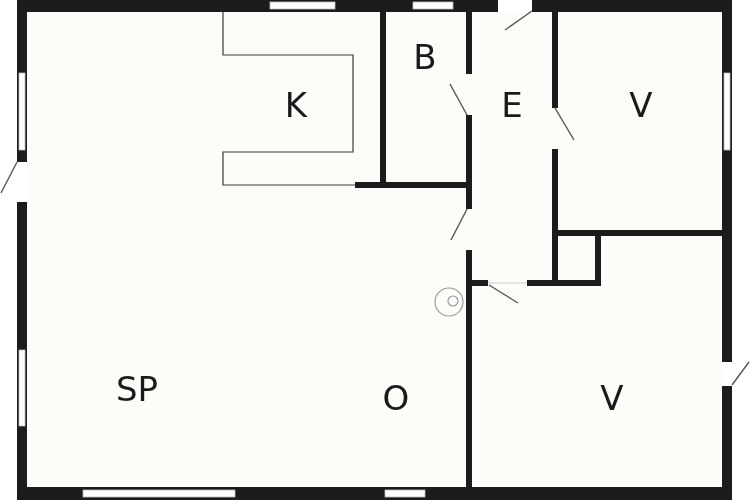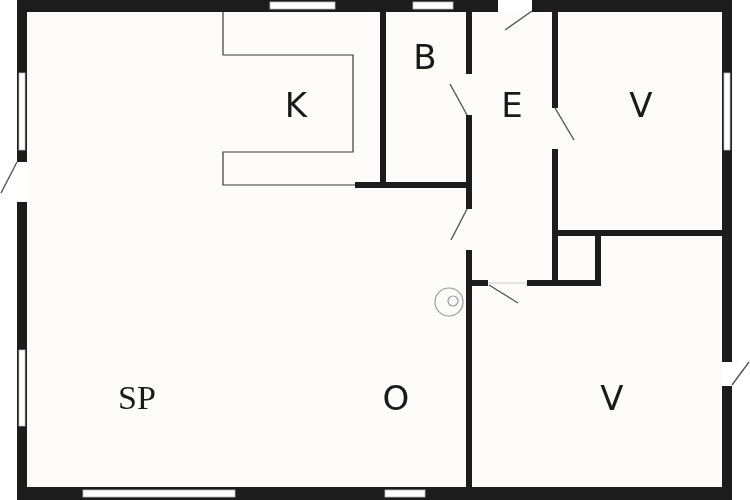--- a/index.html
+++ b/index.html
@@ -73,19 +73,19 @@
   <rect class="wall" x="527" y="280" width="74" height="6"></rect>
   <line class="thin" x1="488" y1="283" x2="527" y2="283" style="stroke:#cccccc"></line>
   <line class="swing" x1="489" y1="285" x2="518" y2="303"></line>
 
   <g>
     <circle class="fixture" cx="449" cy="302" r="14"></circle>
     <circle class="fixture" cx="453" cy="301" r="5"></circle>
   </g>
 </svg>
 
-<div class="room-label" style="left:137px; top:398px;font-family:Liberation Serif, serif;">SP</div>
+<div class="room-label" style="left:137px; top:389px;">SP</div>
 <div class="room-label" style="left:296px; top:105px;">K</div>
 <div class="room-label" style="left:425px; top:57px;">B</div>
 <div class="room-label" style="left:512px; top:105px;">E</div>
 <div class="room-label" style="left:641px; top:105px;">V</div>
 <div class="room-label" style="left:396px; top:398px;">O</div>
 <div class="room-label" style="left:612px; top:398px;">V</div>
 
 </body></html>

